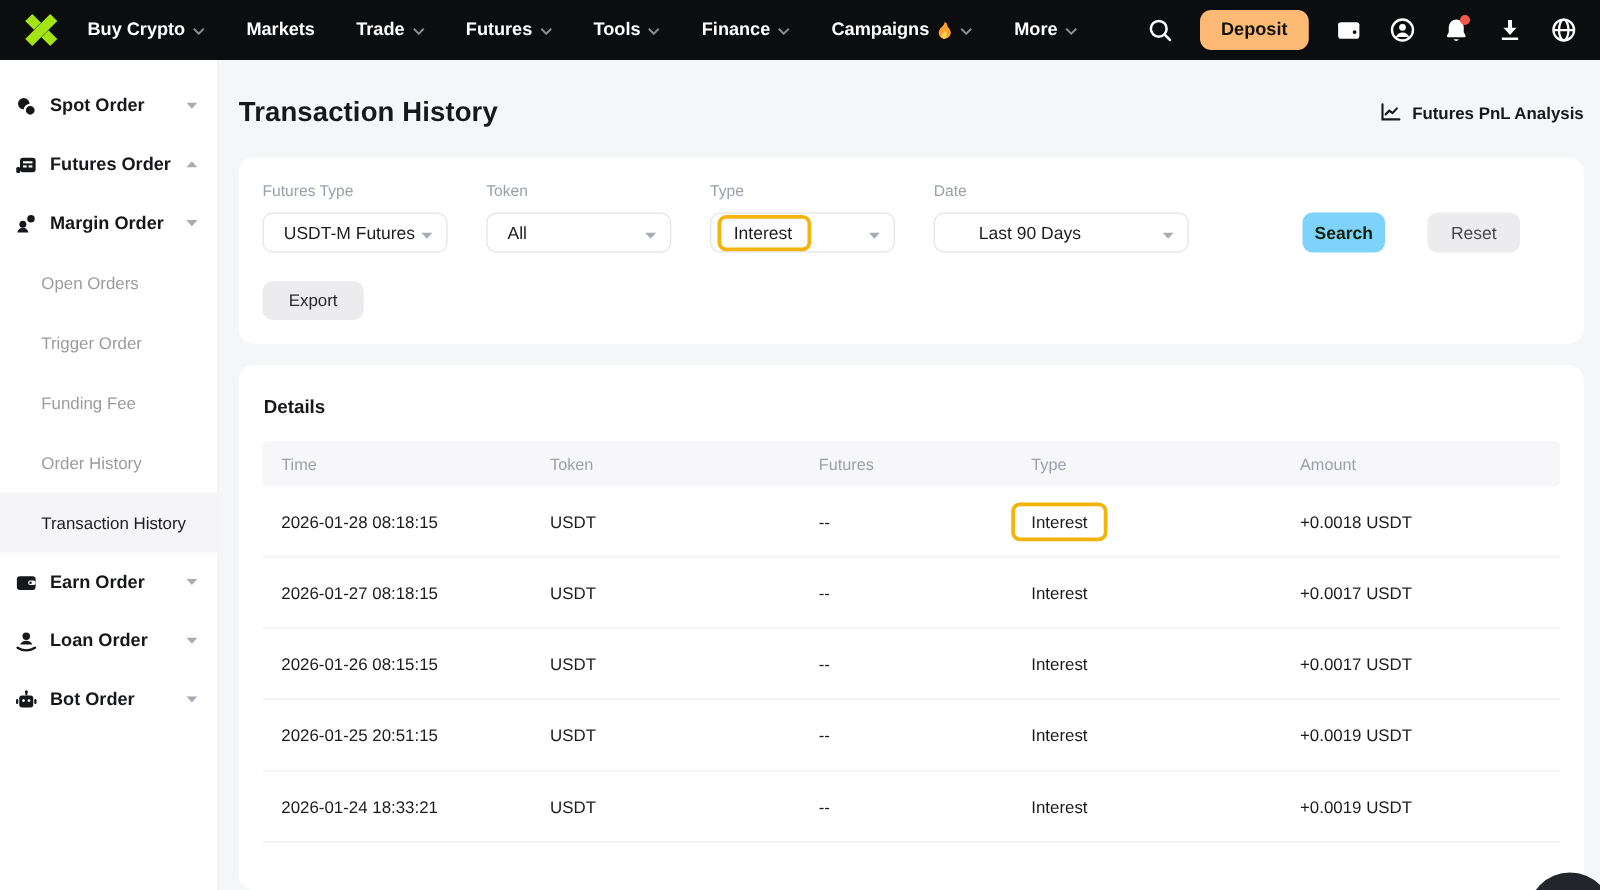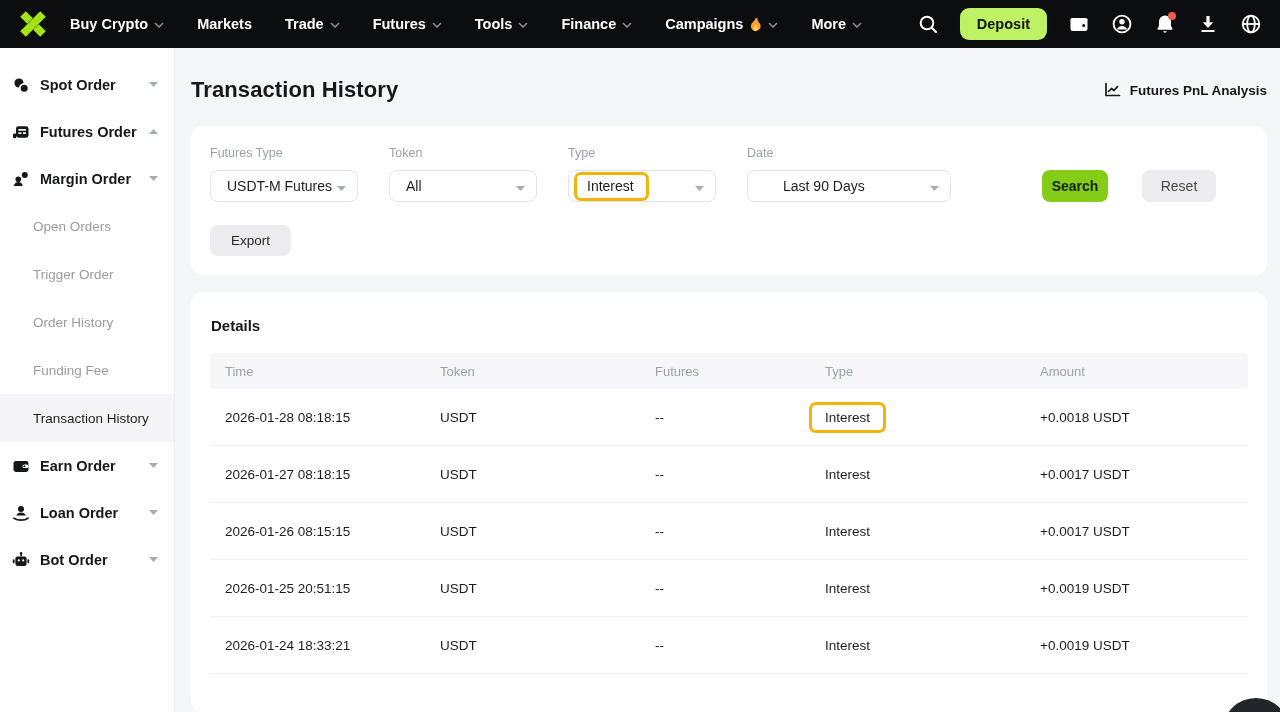--- a/index.html
+++ b/index.html
@@ -9,21 +9,21 @@
   
   .topnav { position:absolute; top:0; left:0; width:1280px; height:48px;
     background:#0c0d0f; display:flex; align-items:center; padding:0 18px; z-index:20; }
   .logo { width:30px; height:30px; margin-right:22px; display:flex; align-items:center; cursor:pointer; }
   .nav-items { display:flex; }
   .nav-item { display:flex; align-items:center; gap:6px; color:#ffffff;
     font-size:14.5px; font-weight:700; margin-right:33px; cursor:pointer; white-space:nowrap; }
   .nav-chev { display:inline-flex; margin-top:2px; }
   .nav-right { margin-left:auto; display:flex; align-items:center; gap:21px; }
   .icon-btn { display:flex; align-items:center; justify-content:center; cursor:pointer; position:relative; }
-  .deposit-btn { background:#bef264; color:#101209; border:none; border-radius:9px;
+  .deposit-btn { background:#fdba74; color:#101209; border:none; border-radius:9px;
     font-family:inherit; font-size:14.5px; font-weight:700; padding:8px 17px; cursor:pointer; }
   .bell-dot { position:absolute; top:-1px; right:0px; width:8px; height:8px;
     border-radius:50%; background:#f4594e; }
 
   
   .sidebar { position:absolute; top:48px; left:0; width:175px; bottom:0;
     background:#ffffff; border-right:1px solid #ededf0; padding-top:13px; z-index:10; }
   .side-item { height:47px; display:flex; align-items:center; gap:10px;
     padding:0 16px 0 12px; font-size:14.5px; font-weight:700; color:#16171b; cursor:pointer; }
   .side-item .chev { margin-left:auto; display:flex; }
@@ -46,21 +46,21 @@
   .fgroup { margin-right:31px; }
   .fgroup .flabel { display:block; font-size:12.5px; color:#9ba0ab; margin-bottom:10px; }
   .select { height:32px; border:1px solid #e3e4e8; border-radius:8px; background:#fff;
     display:flex; align-items:center; justify-content:space-between;
     padding:0 11px 0 16px; font-size:14px; color:#1b1c22; cursor:pointer; }
   .w148 { width:148px; } .w204 { width:204px;padding-left:35px; }
   .hl-box { border:3px solid #f2b40a; border-radius:7px; padding:3px 12px 4px 10px;
     margin-left:-11px; font-size:14px; color:#1b1c22; }
   .btn { border:none; border-radius:8px; font-family:inherit; font-size:14px;
     font-weight:700; height:32px; cursor:pointer; }
-  .btn-search { width:66px; background:#84cc16; color:#13200a; margin-left:60px; }
+  .btn-search { width:66px; background:#7dd3fc; color:#13200a; margin-left:60px; }
   .btn-reset { width:74px; background:#ececef; color:#45464c; font-weight:400; margin-left:34px; }
   .btn-export { width:81px; height:31px; background:#ececee; color:#27282d;
     font-weight:400; font-size:13.5px; margin-top:23px; }
 
   .details-card { margin-top:17px; padding:18px 19px; height:420px; }
   .details-title { font-size:15px; font-weight:800; color:#17181d; margin:7px 0 19px 1px; }
   .thead { display:flex; align-items:center; height:36px; background:#f7f7f9;
     border-radius:4px; font-size:13px; color:#9ba0ab; }
   .trow { display:flex; align-items:center; height:57px; border-bottom:1px solid #f0f0f3;
     font-size:13.5px; color:#1b1c22; }
@@ -238,22 +238,22 @@
     </span>
     <span>Margin Order</span>
     <span class="chev">
         <svg width="9" height="5" viewBox="0 0 9 5">
           <path d="M0 0h9L4.5 5z" fill="#a7abb3"></path>
         </svg>
       </span>
   </div>
   <div class="side-sub">Open Orders</div>
   <div class="side-sub">Trigger Order</div>
+  <div class="side-sub">Funding Fee</div>
   <div class="side-sub">Order History</div>
-  <div class="side-sub">Funding Fee</div>
   <div class="side-sub active">Transaction History</div>
   <div class="side-item">
     <span class="sicon">
       <svg width="18" height="18" viewBox="0 0 18 18">
           <rect x="1.5" y="4" width="15" height="11" rx="2.4" fill="#16171b"></rect>
           <rect x="10.5" y="7.4" width="6" height="3.6" rx="1.6" fill="#fff"></rect>
           <circle cx="12.4" cy="9.2" r="1" fill="#16171b"></circle>
         </svg>
     </span>
     <span>Earn Order</span>

